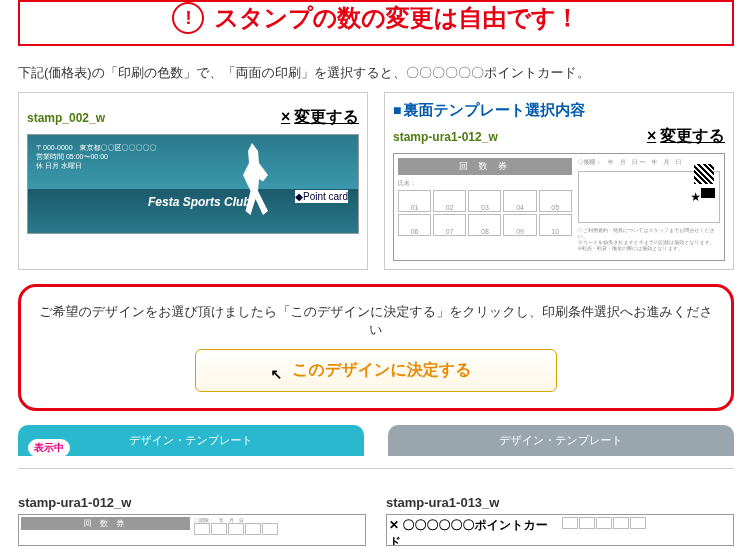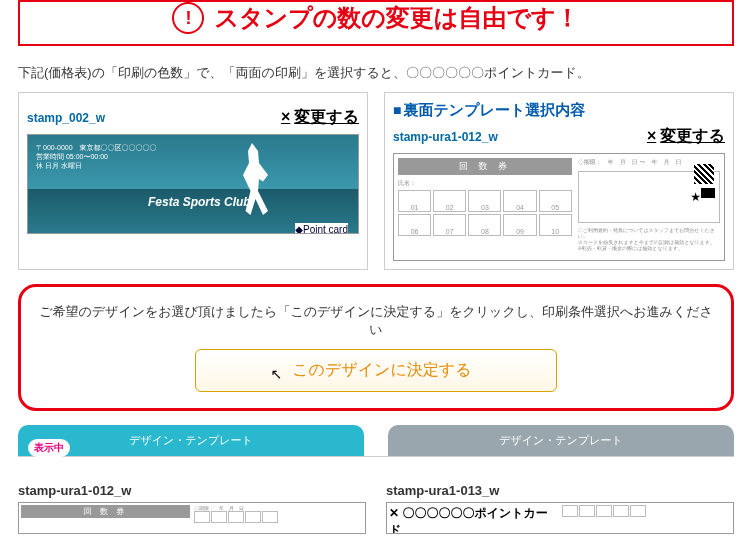--- a/index.html
+++ b/index.html
@@ -6,44 +6,44 @@
 .notice-box{border:2px solid #e60012;margin:0 18px 18px;padding:0 14px 10px;text-align:center}
 .notice-title{color:#e60012;font-size:24px;font-weight:bold;display:inline-flex;align-items:center;gap:10px}
 .exclaim{width:28px;height:28px;border:2px solid #e60012;border-radius:50%;display:inline-flex;align-items:center;justify-content:center;font-size:18px;font-weight:bold;color:#e60012}
 .notice-sub{color:#e60012;font-size:14px;margin-top:2px}
 .lead{margin:6px 18px 10px;font-size:13px}
 .sel-wrap{display:flex;gap:16px;margin:0 18px}
 .sel-col{flex:1;border:1px solid #ccc;padding:8px}
 .sel-head{color:#005bac;font-size:15px;font-weight:bold}
 .bull{color:#005bac;font-size:14px;margin-right:2px}
 .sel-row{display:flex;justify-content:space-between;align-items:center;margin:6px 0}
-.tpl-id{color:#0369a1;font-size:12px;font-weight:bold}
+.tpl-id{color:#4d7c0f;font-size:12px;font-weight:bold}
 .change{color:#000;font-size:16px;font-weight:bold;text-decoration:underline}
 .change .x{margin-right:4px}
 .prev{height:98px;border:1px solid #999;position:relative;overflow:hidden}
 .prev-front{background:linear-gradient(180deg,#2a7a8c 0%,#3b98ad 55%,#1b5a6a 55%,#2a7a8c 100%)}
 .prev-front .runner{position:absolute;right:80px;top:8px;width:50px;height:80px;background:#fff;clip-path:polygon(48% 0,60% 10%,62% 25%,80% 40%,70% 48%,62% 45%,60% 60%,80% 85%,70% 90%,55% 70%,45% 90%,35% 85%,45% 60%,30% 40%,42% 25%,40% 10%)}
 .prev-front .txt{position:absolute;left:8px;top:8px;color:#fff;font-size:7px;line-height:1.3}
 .prev-front .club{position:absolute;left:120px;top:60px;color:#fff;font-size:12px;font-weight:bold;font-style:italic}
-.prev-front .pc{position:absolute;right:10px;top:88px;color:#003;font-size:10px;background:#fff;padding:1px 0;border-radius:0}
+.prev-front .pc{position:absolute;right:10px;top:55px;color:#003;font-size:10px;background:#fff;padding:1px 0;border-radius:0}
 .prev-back{background:#fff;font-size:7px;color:#888;padding:4px;display:flex;gap:6px}
 .pb-left{flex:1.1}
 .pb-left .bar{background:#999;color:#fff;text-align:center;padding:2px;font-size:9px;letter-spacing:4px;margin-bottom:4px}
 .pb-left .grid{display:grid;grid-template-columns:repeat(5,1fr);gap:2px}
 .pb-left .cell{border:1px solid #bbb;height:20px;display:flex;align-items:flex-end;justify-content:center;font-size:7px;color:#999}
 .pb-right{flex:.9}
 .pb-right .map{border:1px solid #bbb;height:50px;margin:4px 0;position:relative}
 .pb-right .map .star{position:absolute;right:18px;top:18px;font-size:12px;color:#000}
 .pb-right .map .box{position:absolute;right:4px;top:16px;width:14px;height:10px;background:#000}
 .pb-right .qr{position:absolute;right:6px;top:6px;width:20px;height:20px;background:repeating-linear-gradient(45deg,#000 0 2px,#fff 2px 4px)}
 .decide-box{border:3px solid #e60012;border-radius:18px;margin:14px 18px;padding:16px 14px;text-align:center}
 .decide-txt{font-size:13px;margin-bottom:10px}
-.decide-btn{display:inline-block;border:1px solid #d9a300;border-radius:6px;background:linear-gradient(#fff,#fff7e6);color:#e68a00;font-weight:normal;font-size:16px;padding:10px 84px;cursor:pointer;position:relative}
+.decide-btn{display:inline-block;border:1px solid #d9a300;border-radius:6px;background:linear-gradient(#fff,#fff7e6);color:#e68a00;font-weight:bold;font-size:16px;padding:10px 84px;cursor:pointer;position:relative}
 .cursor{position:relative;left:-10px;top:4px;font-size:14px;color:#000}
-.tabs{display:flex;margin:10px 18px 0;gap:24px}
+.tabs{display:flex;margin:10px 18px 12px;gap:24px}
 .tab{flex:1;border-radius:10px 10px 0 0;text-align:center;padding:8px 4px;color:#fff;position:relative}
 .tab.active{background:#29b8ce}
 .tab.inactive{background:#9aa6ad}
 .tab .ttl{font-size:18px;font-weight:bold}
 .tab .sub{font-size:11px}
 .tab .badge{position:absolute;left:10px;top:14px;background:#fff;color:#e6007e;font-size:10px;font-weight:bold;border-radius:10px;padding:2px 6px}
 .tpl-list{display:flex;border-top:1px solid #ccc;margin:0 18px;padding-top:26px;gap:20px}
 .tpl-item{flex:1}
 .tpl-item .id{font-size:13px;font-weight:bold;margin-bottom:4px}
 .tpl-item .thumb{border:1px solid #999;height:26px;background:#fff;position:relative;overflow:hidden;font-size:7px;color:#888;display:flex;gap:4px;padding:2px}

